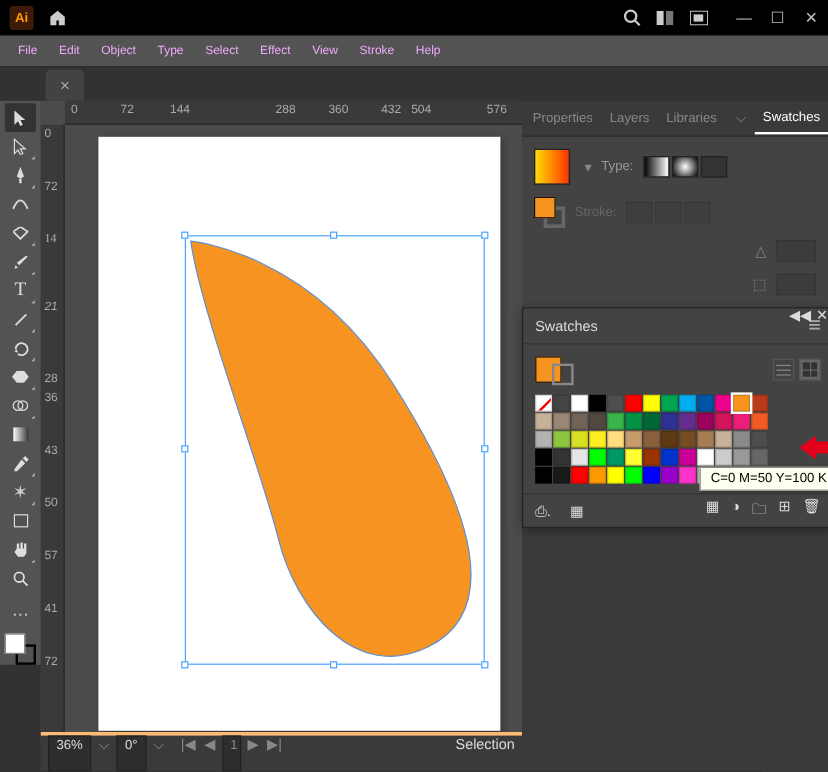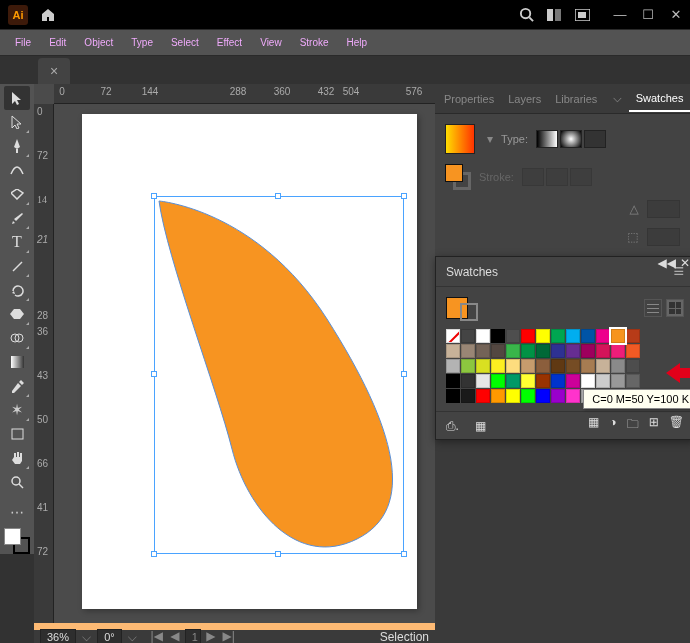--- a/index.html
+++ b/index.html
@@ -27,21 +27,21 @@
 .h-ruler{height:20px;background:#3a3a3a;border-bottom:1px solid #222;position:relative;margin-left:20px}
 .h-ruler span{position:absolute;top:2px;font-size:10px;color:#aaa;transform:translateX(-50%)}
 .body-row{flex:1;display:flex}
 .v-ruler{width:20px;background:#3a3a3a;border-right:1px solid #222;position:relative}
 .v-ruler span{position:absolute;left:3px;font-size:10px;color:#aaa;line-height:1;transform:translateY(-50%)}
 .canvas-wrap{flex:1;position:relative;background:#4b4b4b;overflow:hidden}
 .artboard{position:absolute;top:10px;left:28px;width:335px;height:495px;background:#fff;box-shadow:2px 2px 6px rgba(0,0,0,.3)}
 .shape{position:absolute;top:85px;left:75px}
 .bbox{position:absolute;top:82px;left:72px;width:250px;height:358px;border:1px solid #4aa3ff}
 .handle{position:absolute;width:6px;height:6px;background:#fff;border:1px solid #4aa3ff}
-.statusbar{position:absolute;left:34px;right:255px;bottom:0;height:20px;background:#3a3a3a;display:flex;align-items:center;padding:0 6px;gap:6px;border-top:7px solid #fdba74}
+.statusbar{position:absolute;left:34px;right:255px;bottom:0;height:33px;background:#3a3a3a;display:flex;padding:0 6px;gap:6px;border-top:3px solid #fdba74}
 .statusbar .field{background:#2e2e2e;padding:1px 6px;border:1px solid #222;font-size:11px}
 .statusbar .nav{display:flex;gap:2px;margin-left:6px}
 .statusbar .nav span{width:16px;text-align:center;color:#888}
 .statusbar .flex{flex:1}
 .right-col{position:absolute;top:28px;right:0;bottom:0;width:255px;background:#3a3a3a}
 .panel-tabs{height:30px;background:#3a3a3a;display:flex;align-items:center;padding:0 2px;border-bottom:1px solid #2a2a2a}
 .panel-tabs span{padding:6px 7px;color:#888;font-size:11px}
 .panel-tabs span.active{color:#fff;border-bottom:2px solid #fff}
 .panel-tabs .drop{margin-left:2px;color:#888}
 .gradient-body{padding:10px;background:#434343}
@@ -248,26 +248,26 @@
         <span style="left: 228px;">360</span>
         <span style="left: 272px;">432</span>
         <span style="left: 297px;">504</span>
         <span style="left: 360px;">576</span>
       </div>
     <div class="body-row">
       <div class="v-ruler" id="v-ruler">
           <span style="top: 8px;">0</span>
           <span style="top: 52px;">72</span>
           <span style="top: 96px; font-family: Liberation Serif, serif;">14</span>
-          <span style="top: 136px; font-style: italic;">21</span>
+          <span style="top: 152px; font-style: italic;">21</span>
           <span style="top: 184px; margin-top: 28px;">28</span>
           <span style="top: 228px;">36</span>
           <span style="top: 272px;">43</span>
           <span style="top: 316px;">50</span>
-          <span style="top: 360px;">66</span>
+          <span style="top: 360px;">57</span>
           <span style="top: 404px;">41</span>
           <span style="top: 448px;">72</span>
         </div>
       <div class="canvas-wrap">
         <div class="artboard">
           <svg class="shape" width="244" height="352" viewBox="0 0 244 352">
             <path d="M2 2 C2 2 100 10 170 120 C240 230 260 310 200 340 C140 370 90 310 75 250 C60 190 10 60 2 2 Z" fill="#f79421" stroke="#5a8fd6" stroke-width="1"></path>
           </svg>
           <div class="bbox">
             <div class="handle" style="top:-4px;left:-4px"></div>

